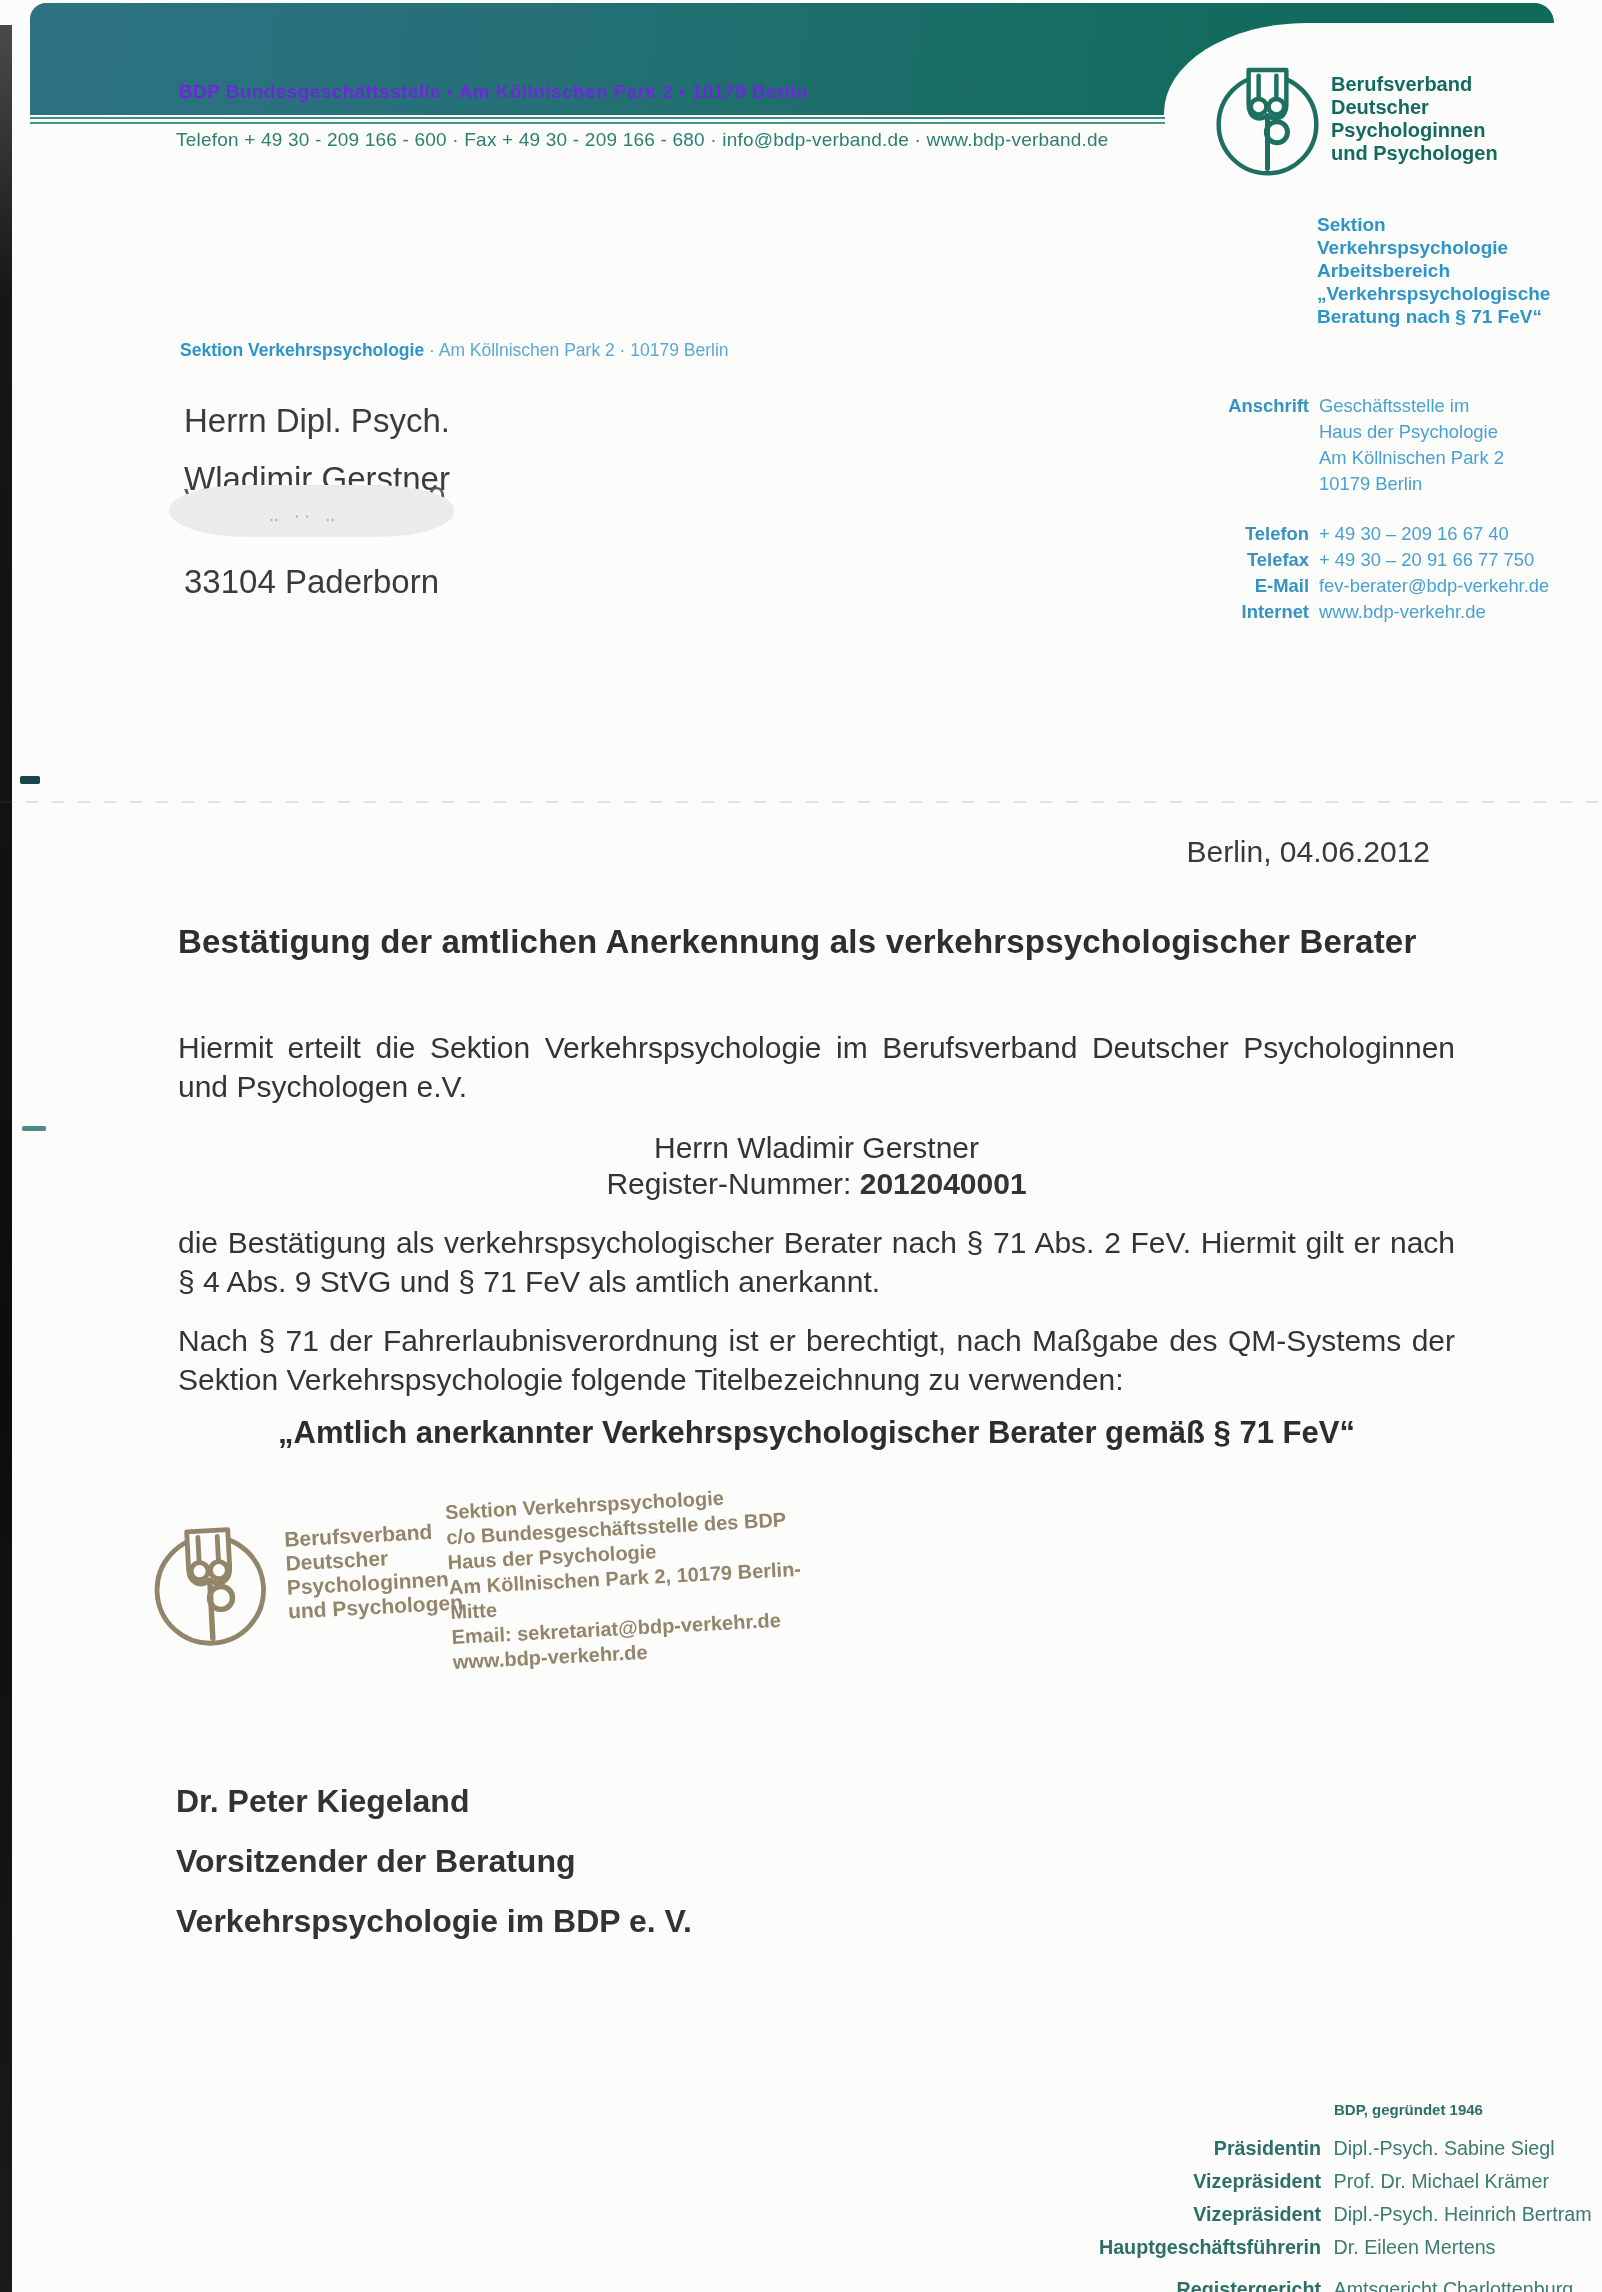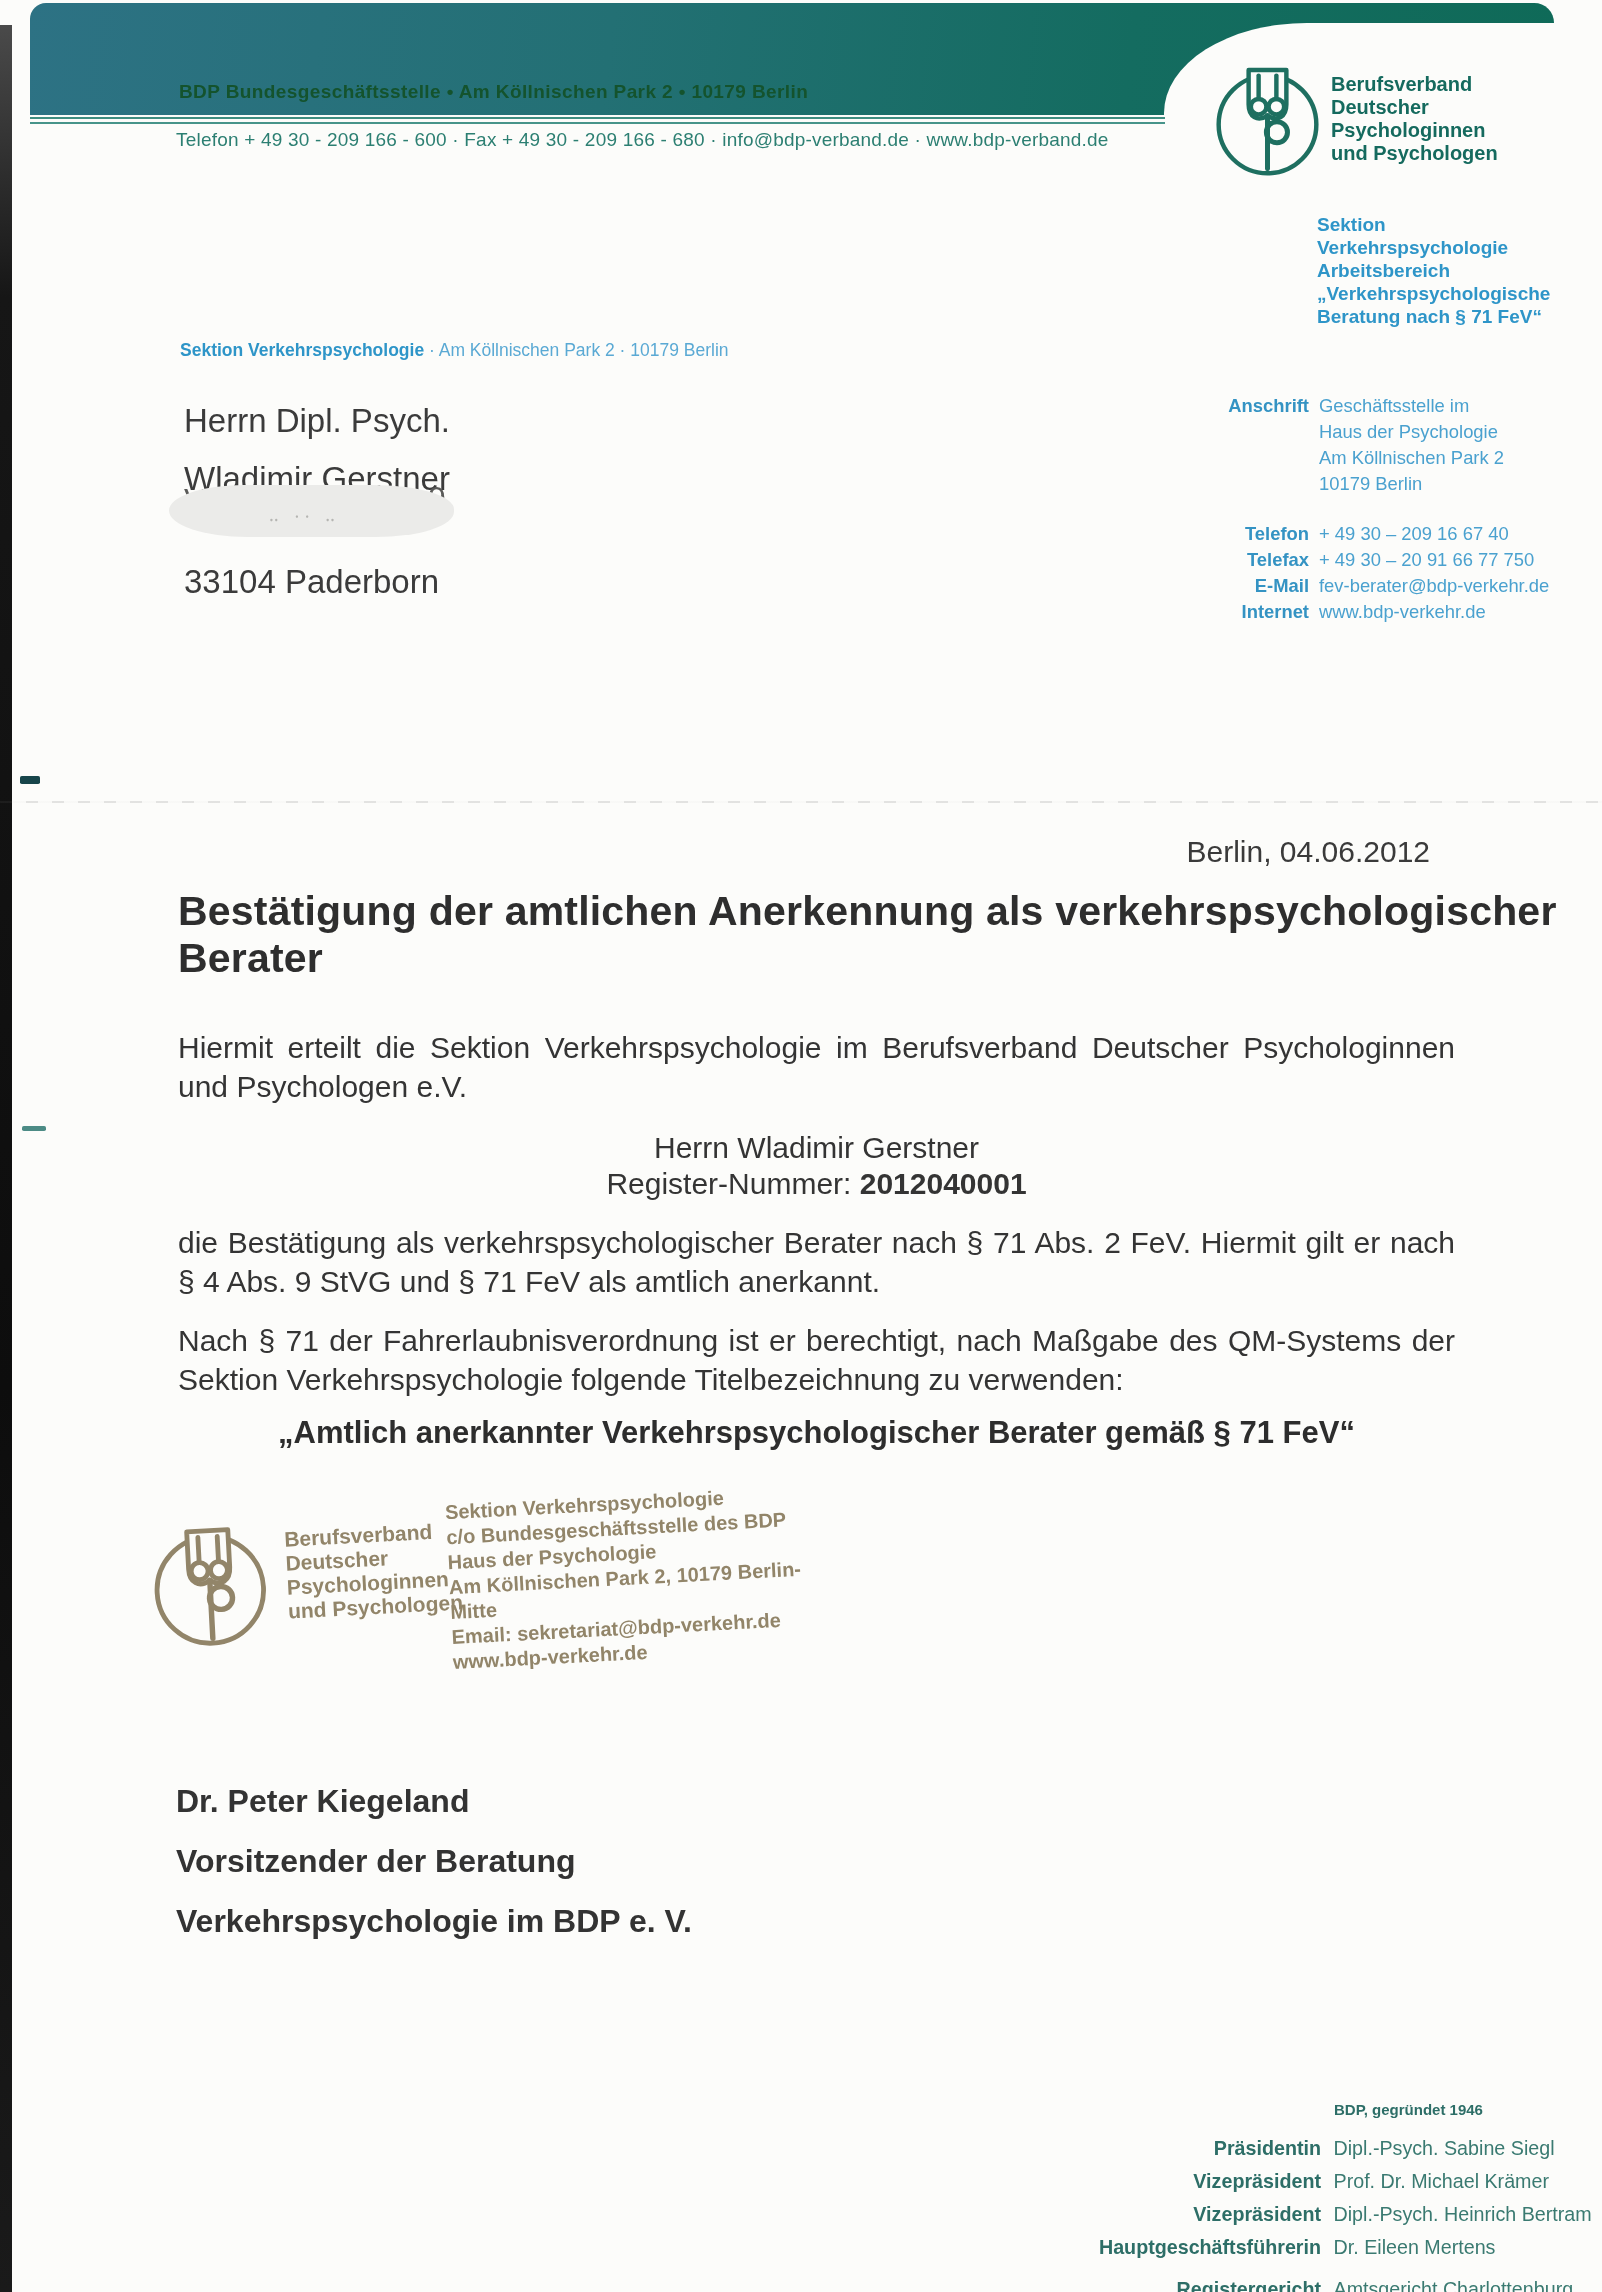--- a/index.html
+++ b/index.html
@@ -18,21 +18,21 @@
   .fold-shadow{left:0;top:801px;width:1602px;height:1.8px;opacity:.45;
     background:repeating-linear-gradient(90deg,rgba(90,90,90,.35) 0 11.6px,rgba(120,120,120,.06) 11.6px 26px);}
 
   
   .band{left:29.6px;top:2.7px;width:1524px;height:112px;border-radius:16px 19.7px 0 0;
     background:linear-gradient(97deg,#2d7284 0%,#237074 38%,#146c60 72%,#0f6a58 100%);}
   .band-cutout{left:1164px;top:23px;width:438px;height:148px;background:#fcfcfa;
     border-top-left-radius:143px 90px;}
   .band-line-a{left:29.6px;top:117px;width:1135px;height:2.2px;background:#3f8d80;}
   .band-line-b{left:29.6px;top:122px;width:1135px;height:2.2px;background:#47948a;}
-  .band-text{left:179px;top:81px;color:#14532d;font-size:19px;font-weight:700;letter-spacing:0.4px;}
+  .band-text{left:179px;top:81px;color:#6d28d9;font-size:19px;font-weight:700;letter-spacing:0.4px;}
   .contact-line{left:176px;top:129px;color:#2c7f72;font-size:19px;letter-spacing:0.2px;}
 
   .logo-header{left:1212px;top:61px;width:111px;height:118px;color:#1e6f60;}
   .org-name{left:1331px;top:73px;font-size:20px;font-weight:700;line-height:23px;color:#156a5e;}
   .section-block{left:1317px;top:213px;font-size:19px;font-weight:700;line-height:23px;color:#2e95c8;}
 
   
   .sender-line{left:180px;top:340px;font-size:17.5px;}
   .sender-line .b{color:#2e95c8;font-weight:700;}
   .sender-line .r{color:#5aa9d4;}
@@ -44,21 +44,21 @@
 
   
   .info-block{left:1037px;top:383px;display:grid;grid-template-columns:272px auto;
     column-gap:10px;line-height:26px;font-size:18.4px;margin-top:10px;}
   .info-block .lbl{text-align:right;font-weight:700;color:#3493c3;}
   .info-block .val{color:#4aa1cf;}
   .info-spacer{grid-column:1/3;height:24px;}
 
   
   .date-line{left:178px;top:835px;width:1252px;text-align:right;font-size:30px;color:#3a3a3a;}
-  .subject{left:178px;top:888px;font-size:41px;font-weight:700;color:#2e2e2e;letter-spacing:0.2px;}
+  .subject{left:178px;top:923px;font-size:33px;font-weight:700;color:#2e2e2e;letter-spacing:0.2px;}
   .para{left:178px;width:1277px;font-size:30px;line-height:39px;color:#343434;text-align:justify;}
   .p1{top:1028px;}
   .centered-block{left:178px;top:1130px;width:1277px;text-align:center;
     font-size:30px;line-height:36px;color:#343434;}
   .p2{top:1223px;}
   .p3{top:1321px;}
   .quote-line{left:178px;top:1415px;width:1277px;text-align:center;
     font-size:31px;font-weight:700;color:#2d2d2d;}
 
   

